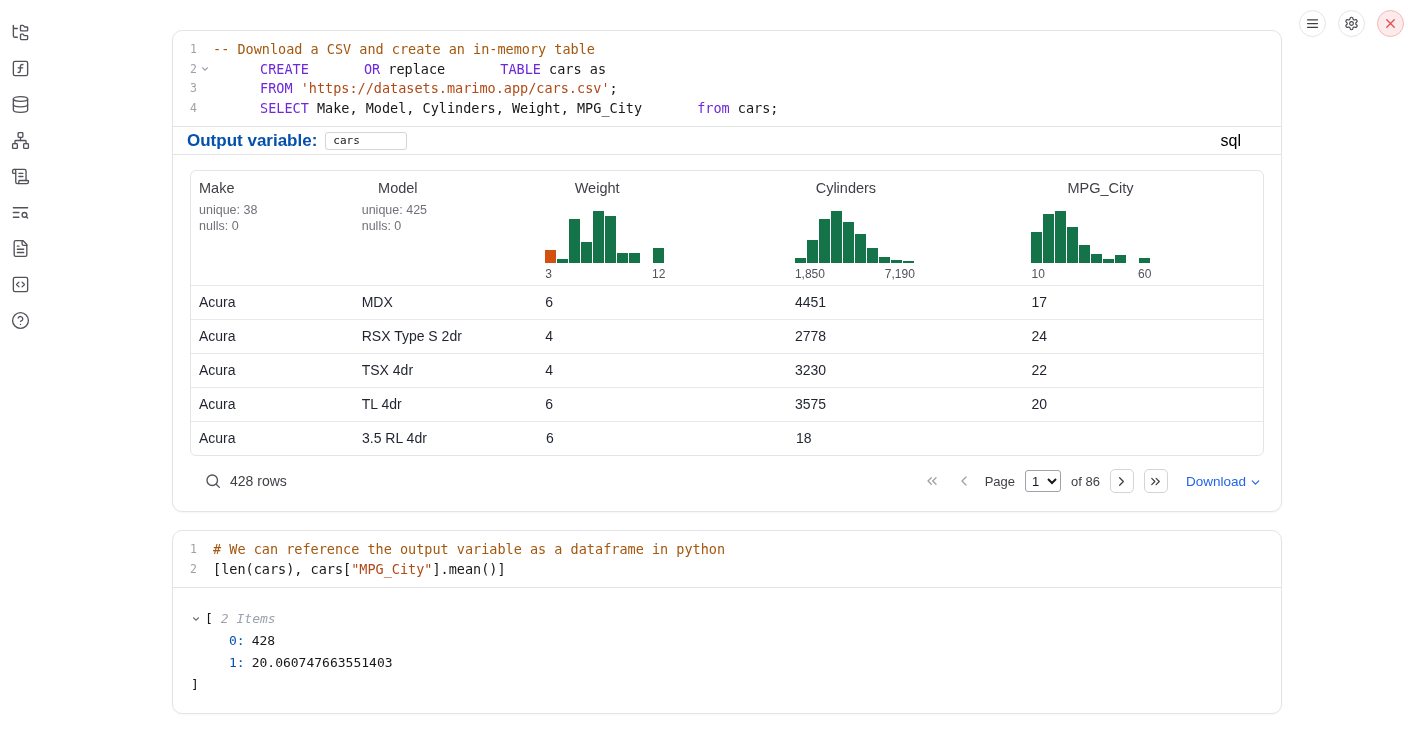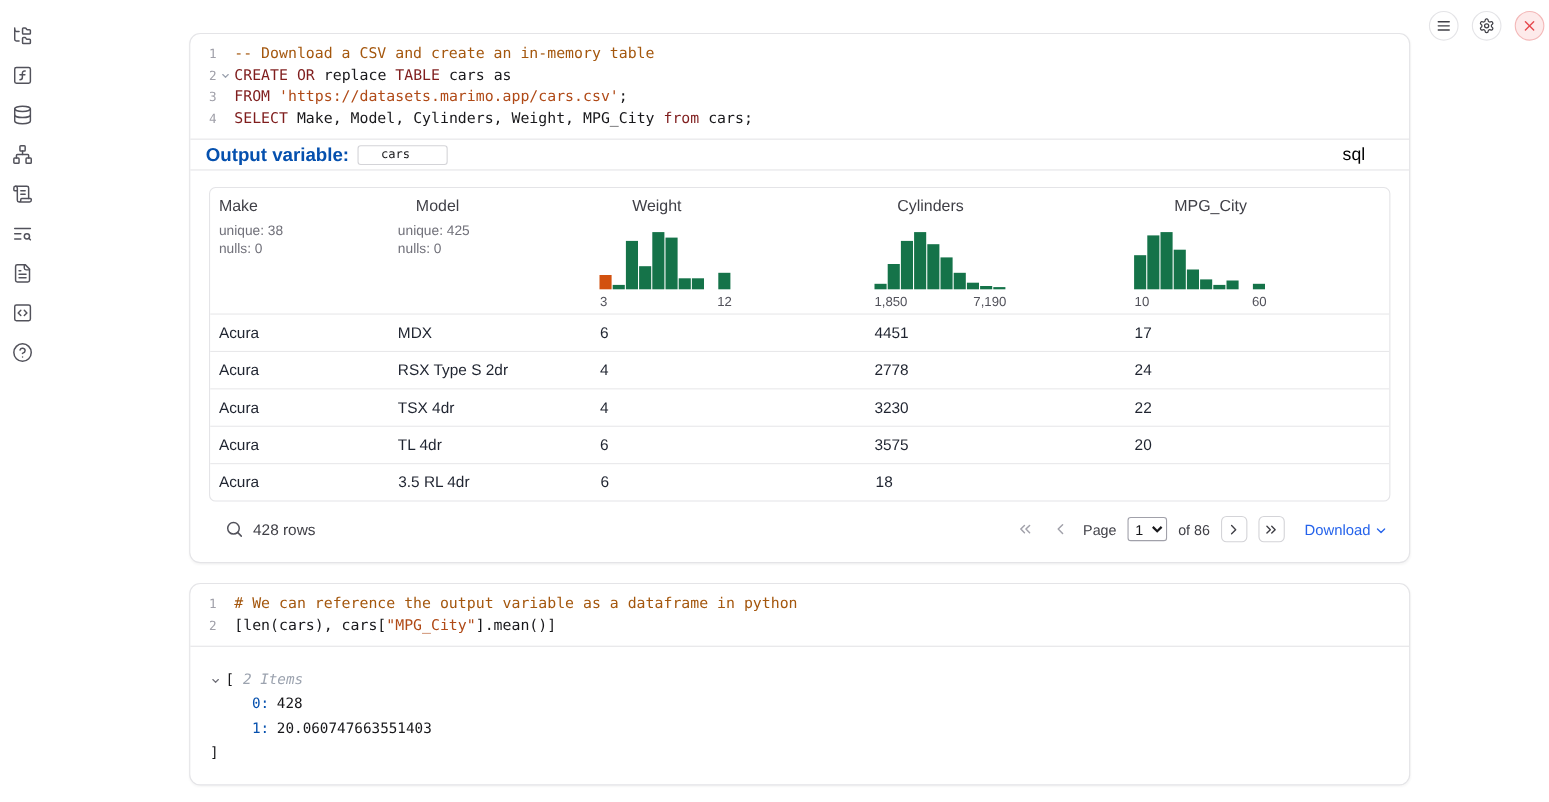--- a/index.html
+++ b/index.html
@@ -48,36 +48,36 @@
   .gutter {
     width:24px; text-align:right; flex:0 0 24px;
     font-family:"DejaVu Sans Mono", monospace;
     font-size:11.5px; color:#a1a1aa;
   }
   .fold { width:16px; flex:0 0 16px; display:flex; align-items:center; justify-content:center; }
   .code-text {
     font-family:"DejaVu Sans Mono", monospace;
     font-size:13.5px; white-space:pre; color:#18181b;
   }
-  .tok-kw      { color:#7f1d1d; }
+  .tok-kw      { color:#6d28d9;margin-left:47px; }
   .tok-comment { color:#a4570e; }
   .tok-str     { color:#b04a17; }
   .tok-plain   { color:#18181b; }
 
   
   .outvar-row {
     border-top:1px solid #e4e4e7;
     height:28px; display:flex; align-items:center; padding:0 14px;
   }
   .outvar-label { font-size:17px; font-weight:700; color:#0550ae; }
   .outvar-input {
     margin-left:8px; width:82px; height:18px;
     border:1px solid #d4d4d8; border-radius:3px;
     font-family:"DejaVu Sans Mono", monospace; font-size:11px;
-    padding:0 20px; color:#18181b; outline:none;
+    padding:0 7px; color:#18181b; outline:none;
   }
   .lang-badge { margin-left:auto; margin-right:26px; font-size:16px; font-weight:400; color:#000000; }
 
   
   .output-area { border-top:1px solid #e4e4e7; padding:15px 17px 15px 17px; }
   .data-table { border:1px solid #e4e4e7; border-radius:6px; overflow:hidden; width:1074px; }
   .thead-row { display:flex;gap:40px; }
   .th {
     font-size:14.5px; color:#3f3f46; padding:9px 8px 0 8px; cursor:pointer;
   }

